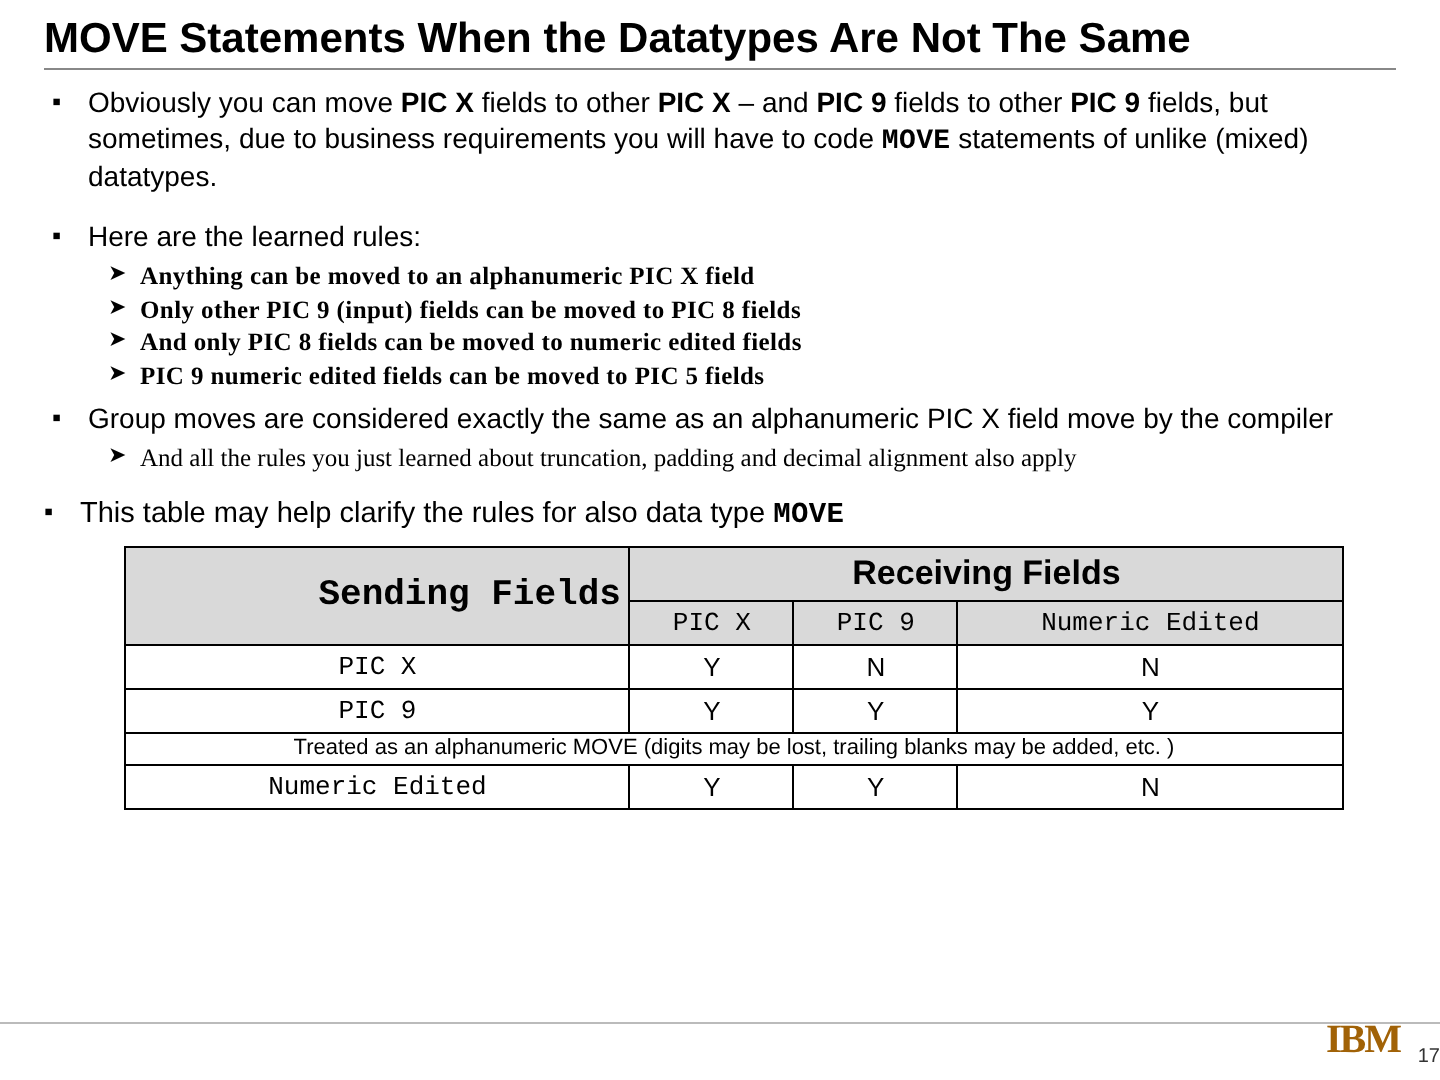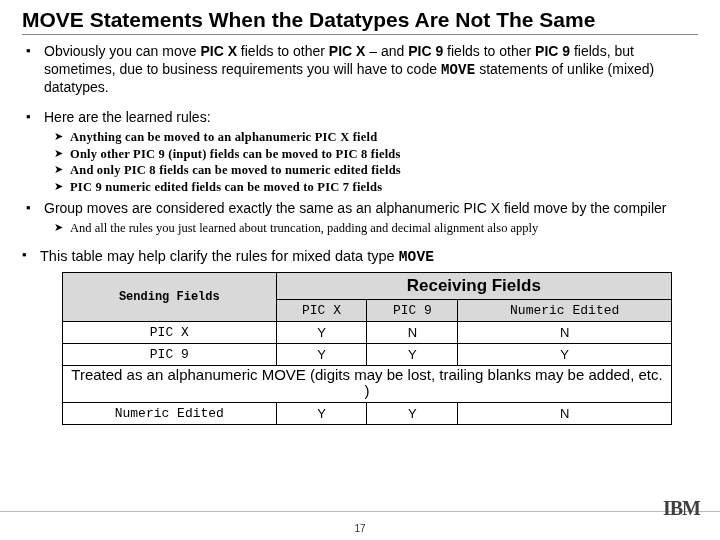--- a/index.html
+++ b/index.html
@@ -12,27 +12,27 @@
   .bullet-lvl2 { display: flex; align-items: flex-start; margin: 1px 0 1px 32px; font-size: 12.5px; line-height: 1.25; }
   .bullet-lvl2 .mk { width: 16px; flex: 0 0 16px; font-size: 11px; }
   .bullet-lvl2 .txt { flex: 1; font-family: Liberation Serif, serif; }
   .mono { font-family: "Courier New", monospace; font-weight: bold; letter-spacing: 0.2px; }
   .bold { font-weight: bold; }
   .intro { margin: 10px 0 6px 0; font-size: 14.5px; }
   .intro .mk { width: 18px; flex: 0 0 18px; }
   table.rules { border-collapse: collapse; width: 610px; margin: 4px 0 0 40px; font-size: 13px; }
   table.rules th, table.rules td { border: 1px solid #000; padding: 3px 6px; text-align: center; vertical-align: middle; }
   table.rules th { background: #d9d9d9; font-weight: bold; }
-  table.rules th.send { font-family: "Courier New", monospace; font-size: 12px; text-align: center; padding: 4px 4px; }
+  table.rules th.send { font-family: "Courier New", monospace; font-size: 18px; text-align: right; padding: 4px 4px; }
   table.rules th.recv { font-size: 17px; }
   table.rules th.sub { font-family: "Courier New", monospace; font-weight: normal; font-size: 13px; }
   table.rules td.rowhdr { font-family: "Courier New", monospace; text-align: center; font-size: 13px; }
-  table.rules td.note { font-family: Arial; font-size: 15px; line-height: 1.1; padding: 1px 4px 2px 4px; }
-  .pagenum { position: absolute; bottom: 6px; left: 0; width: 100%; text-align: center; font-size: 10px; color: #333; }
-  .logo { position: absolute; right: 20px; bottom: 20px; font-family: Georgia, serif; font-weight: bold; letter-spacing: -1px; font-size: 20px; color: #404040; }
+  table.rules td.note { font-family: Arial; font-size: 11px; line-height: 1.1; padding: 1px 4px 2px 4px; }
+  .pagenum { position: absolute; bottom: 6px; left: 0; width: 100%; text-align: right; font-size: 10px; color: #333; }
+  .logo { position: absolute; right: 20px; bottom: 8px; font-family: Georgia, serif; font-weight: bold; letter-spacing: -1px; font-size: 20px; color: #a16207; }
   .hr-bottom { position: absolute; left: 0; right: 0; bottom: 28px; border-top: 1px solid #bbb; }
   .gap { height: 4px; }
 </style>
 </head>
 <body>
 
 <div class="slide">
 
   <div class="title">MOVE Statements When the Datatypes Are Not The Same</div>
 
@@ -57,36 +57,36 @@
   <div class="bullet-lvl2">
     <span class="mk">➤</span>
     <span class="txt mono">Only other PIC 9 (input) fields can be moved to PIC 8 fields</span>
   </div>
   <div class="bullet-lvl2">
     <span class="mk">➤</span>
     <span class="txt mono">And only PIC 8 fields can be moved to numeric edited fields</span>
   </div>
   <div class="bullet-lvl2">
     <span class="mk">➤</span>
-    <span class="txt mono">PIC 9 numeric edited fields can be moved to PIC 7 fields</span>
+    <span class="txt mono">PIC 9 numeric edited fields can be moved to PIC 5 fields</span>
   </div>
 
   <div class="bullet-lvl1">
     <span class="mk">▪</span>
     <span class="txt">Group moves are considered exactly the same as an alphanumeric PIC X field move by the compiler</span>
   </div>
   <div class="bullet-lvl2">
     <span class="mk">➤</span>
     <span class="txt">And all the rules you just learned about truncation, padding and decimal alignment also apply</span>
   </div>
 
   <div class="bullet-lvl1 intro">
     <span class="mk">▪</span>
     <span class="txt">
-      <span>This table may help clarify the rules for mixed data type </span><span class="mono">MOVE</span>
+      <span>This table may help clarify the rules for also data type </span><span class="mono">MOVE</span>
     </span>
   </div>
 
   <table class="rules">
     <tbody>
         <tr>
       <th class="send" rowspan="2">Sending Fields</th>
       <th class="recv" colspan="3">Receiving Fields</th>
     </tr>
     <tr>

